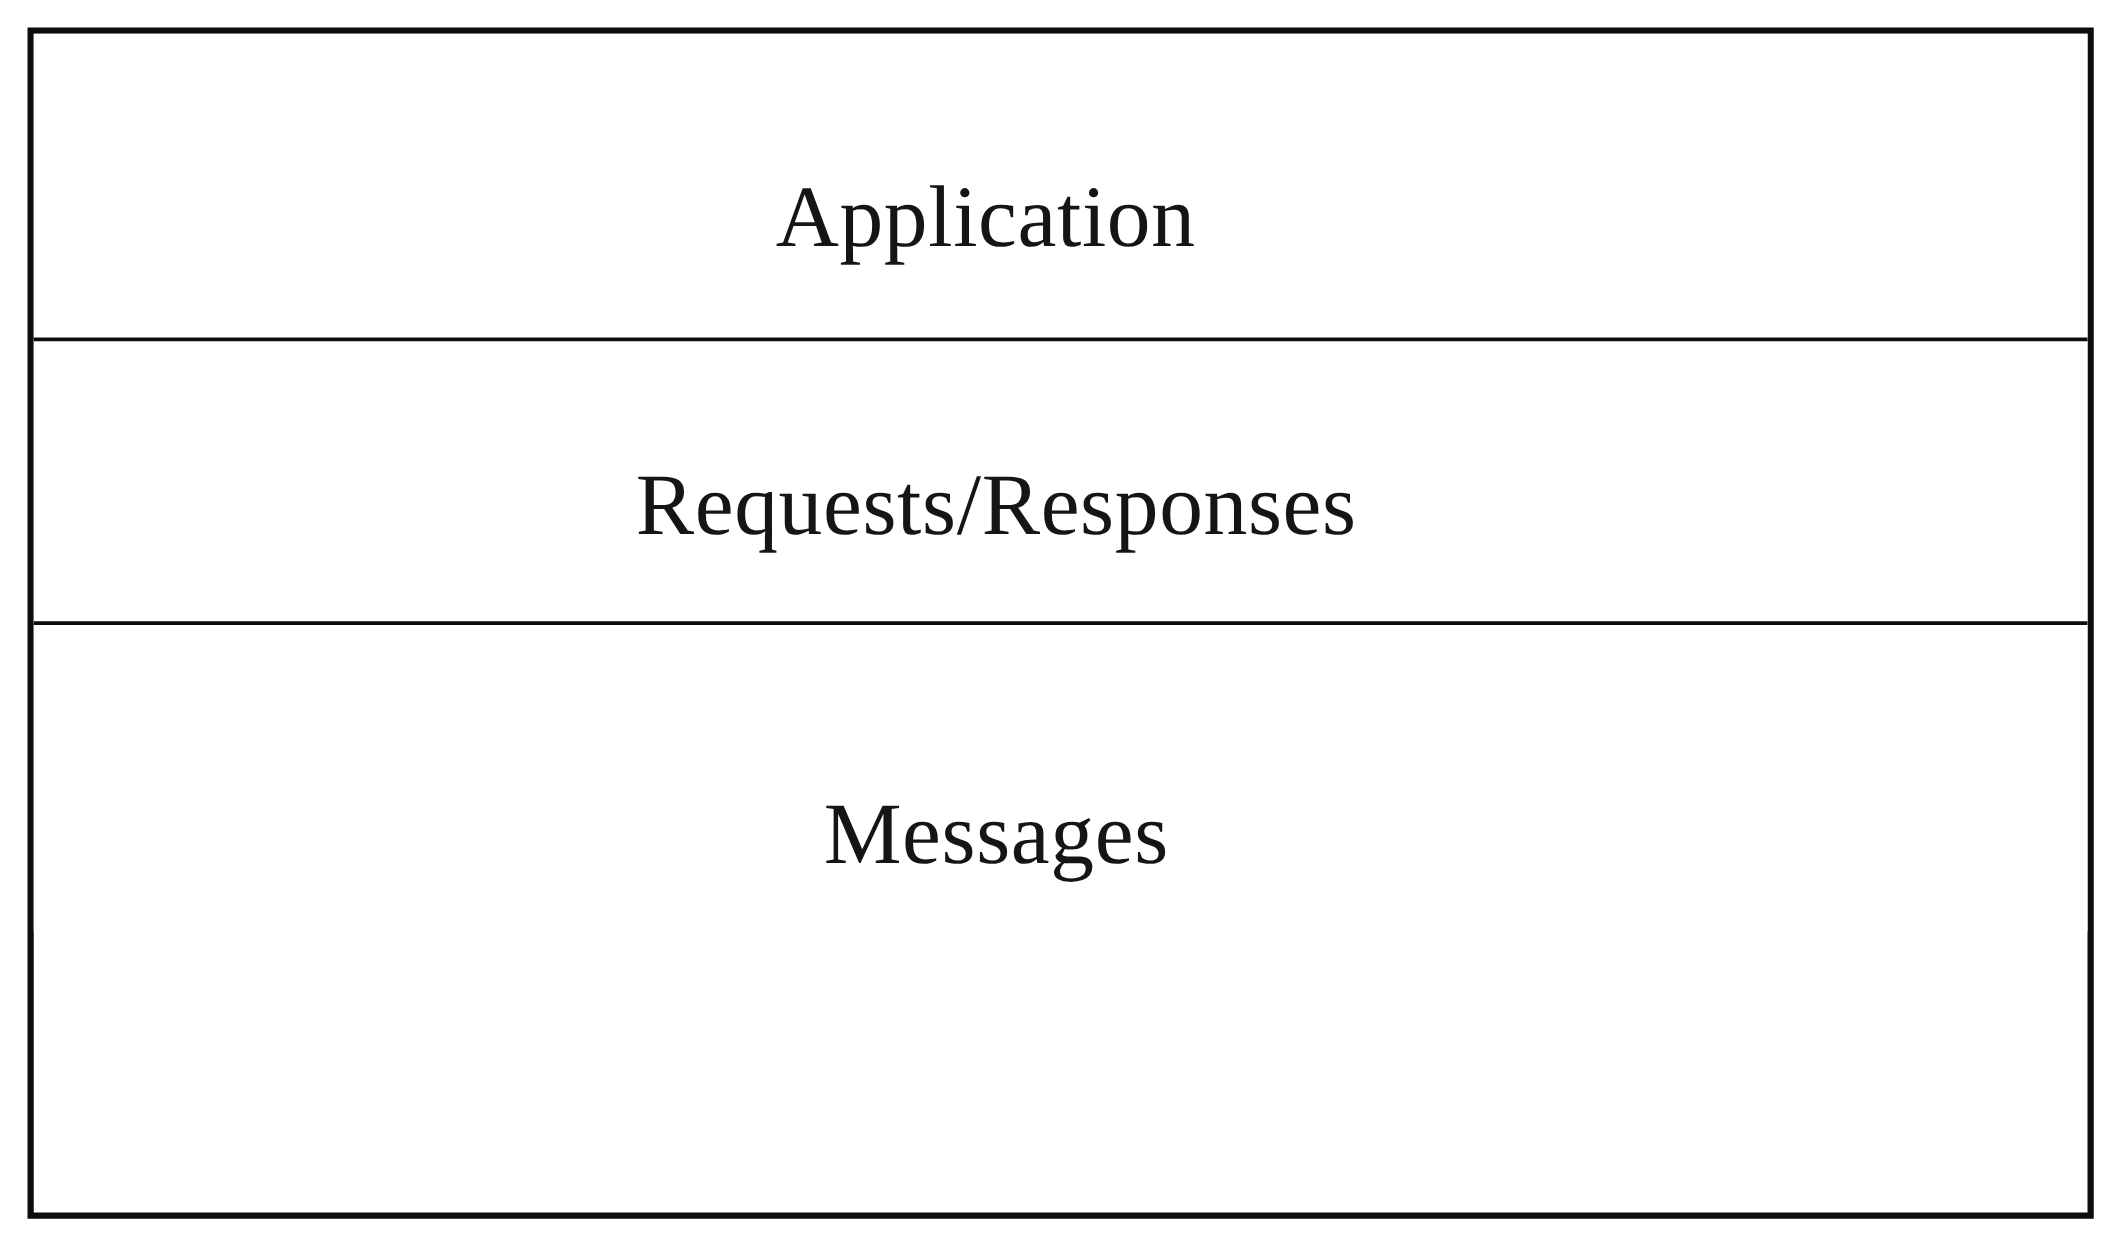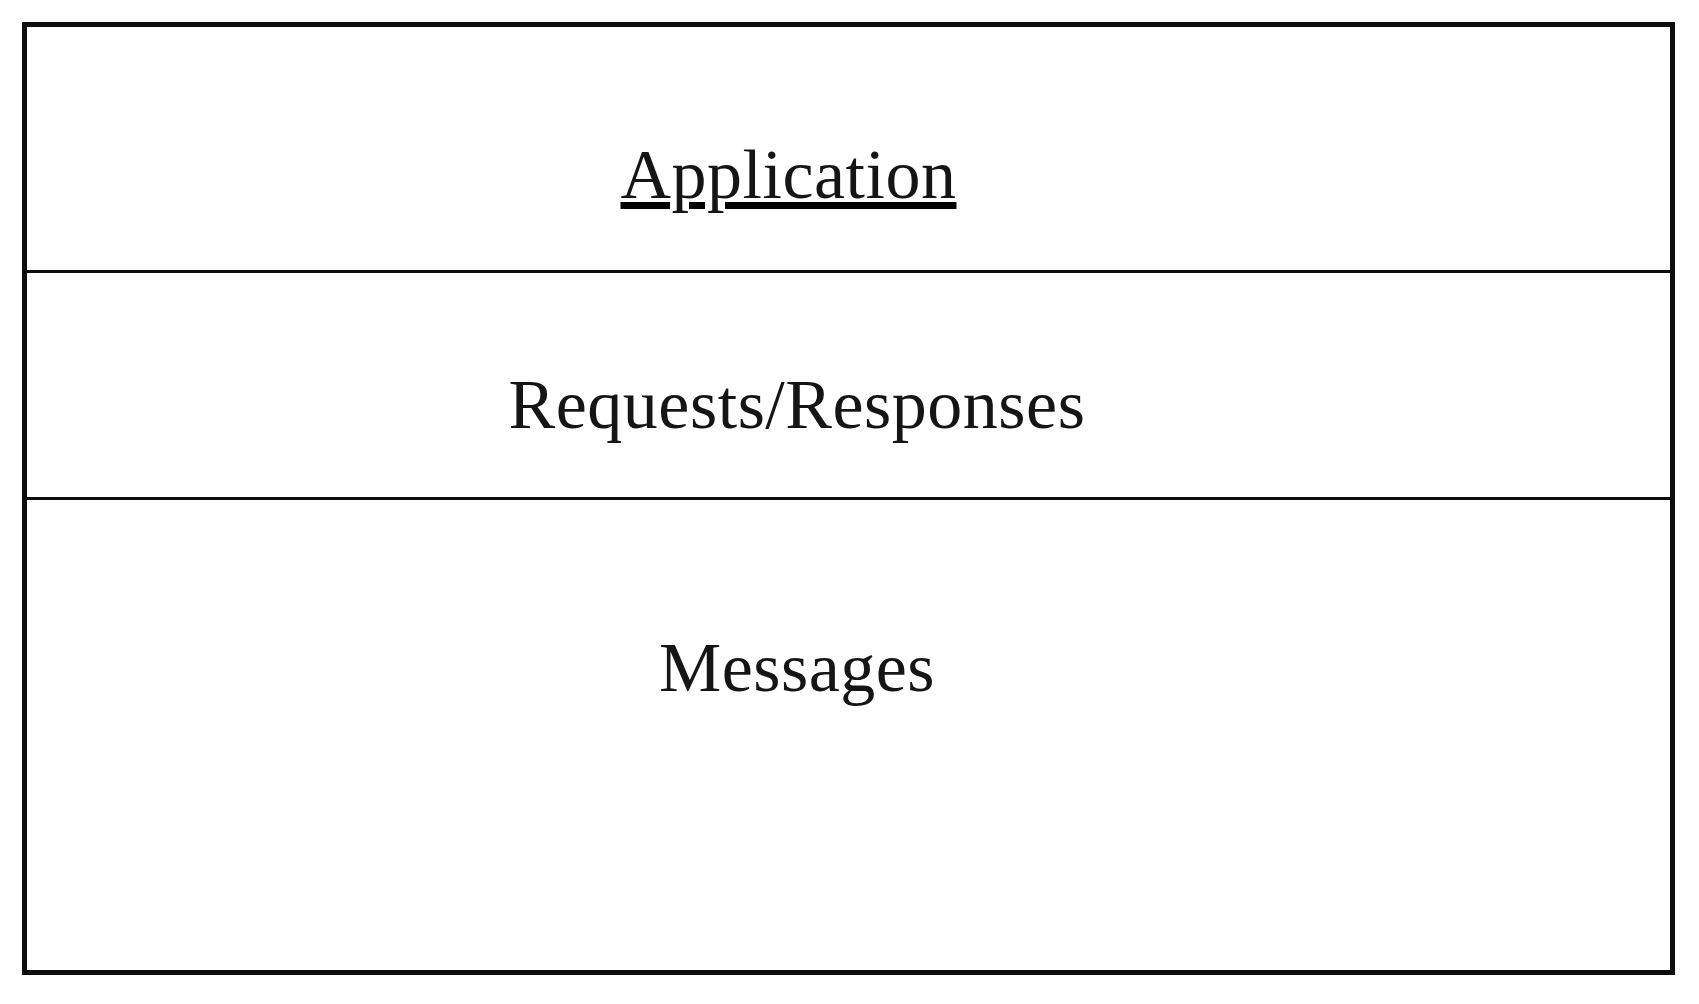--- a/index.html
+++ b/index.html
@@ -38,21 +38,21 @@
     justify-content: center;
     overflow: hidden;
   }
 
   .layer-row + .layer-row {
     border-top: 3px solid #0d0d0d;
     padding-left: 17px;
   }
 
   
-  .layer-row[data-row="0"] { height: 243px; text-decoration: underline; }
+  .layer-row[data-row="0"] { height: 243px; }
   .layer-row[data-row="1"] { height: 227px; }
   .layer-row[data-row="2"] { height: 248px; }
   .layer-row[data-row="3"] { height: 235px; }
 
   .layer-label {
     display: block;
     font-family: "Liberation Serif", "DejaVu Serif", serif;
     font-size: 70px;
     font-weight: 400;
     line-height: 1;

